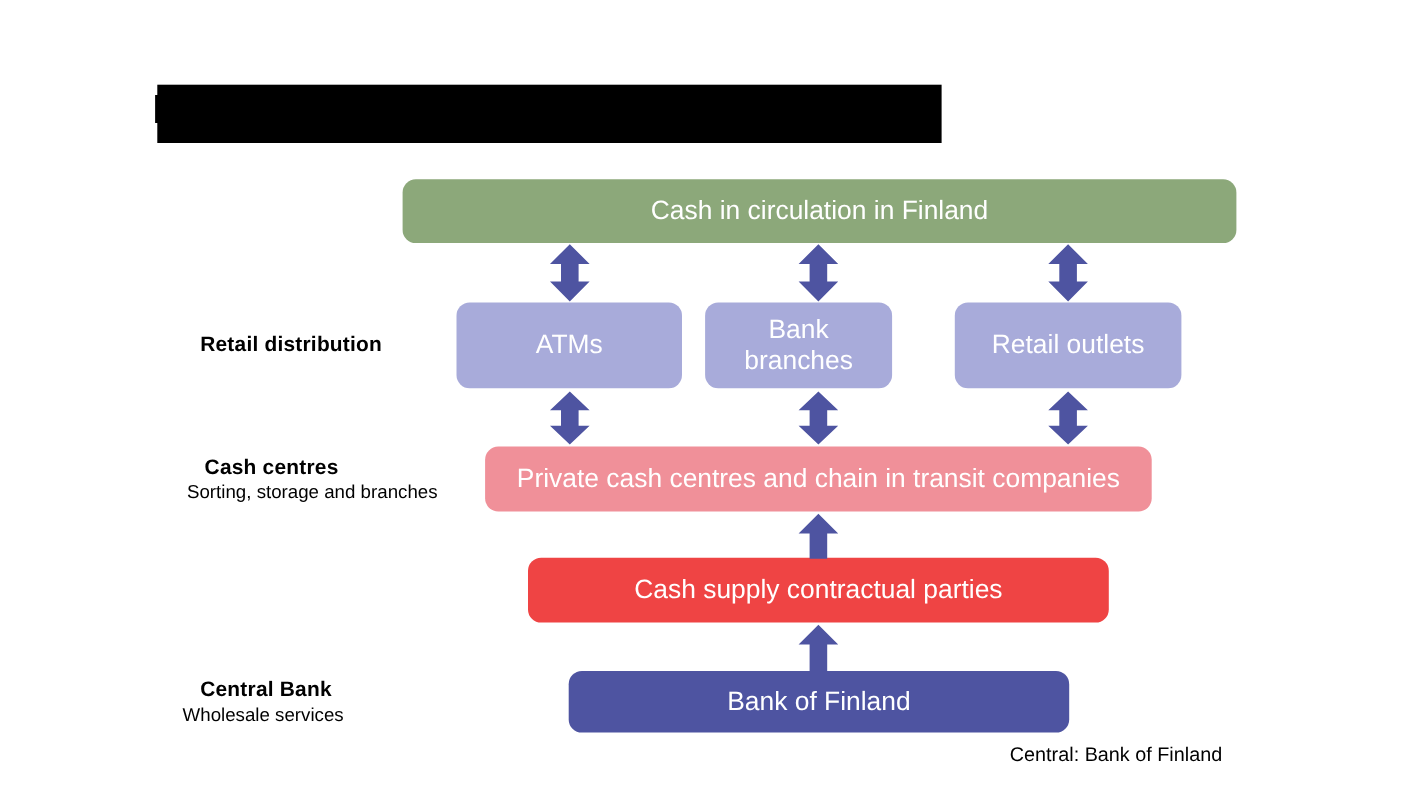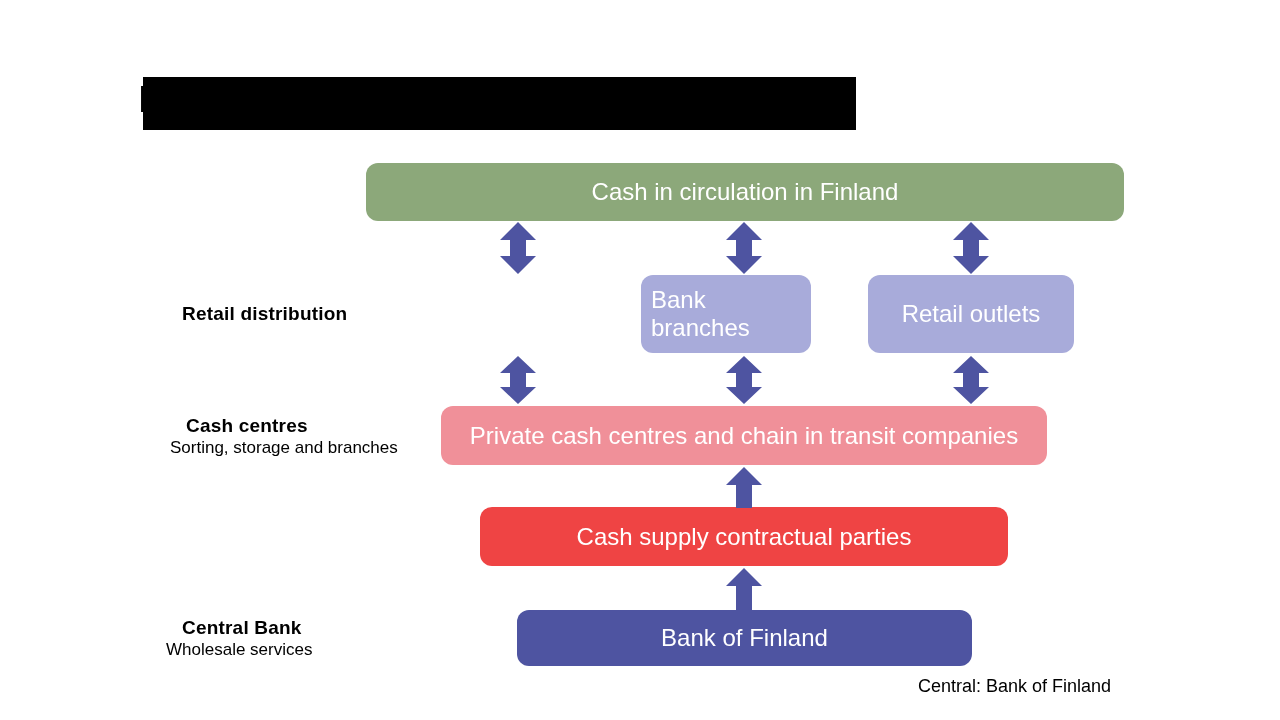--- a/index.html
+++ b/index.html
@@ -54,21 +54,21 @@
   }
 
   
   .node {
     position: absolute;
     border-radius: 12px;
     color: #ffffff;
     display: flex;
     align-items: center;
     justify-content: center;
-    text-align: left;
+    text-align: center;
     font-size: 24px;
     font-weight: normal;
     box-sizing: border-box;
     padding: 0 10px;
     line-height: 1.15;
   }
 
   .node-circulation {
     left: 366px;  top: 163px;  width: 758px; height: 58px;
     background: #8CA87A;
@@ -146,20 +146,23 @@
 
   <div class="title-wrap">
     <div class="title-text">Physical cash supply chain</div>
     <div class="title-redaction"></div>
   </div>
 
   <div class="node node-circulation">
     <span>Cash in circulation in Finland</span>
   </div>
 
+  <div class="node node-atms">
+    <span>ATMs</span>
+  </div>
 
   <div class="node node-branches">
     <span>Bank branches</span>
   </div>
 
   <div class="node node-retail">
     <span>Retail outlets</span>
   </div>
 
   <div class="node node-cashcentres">

